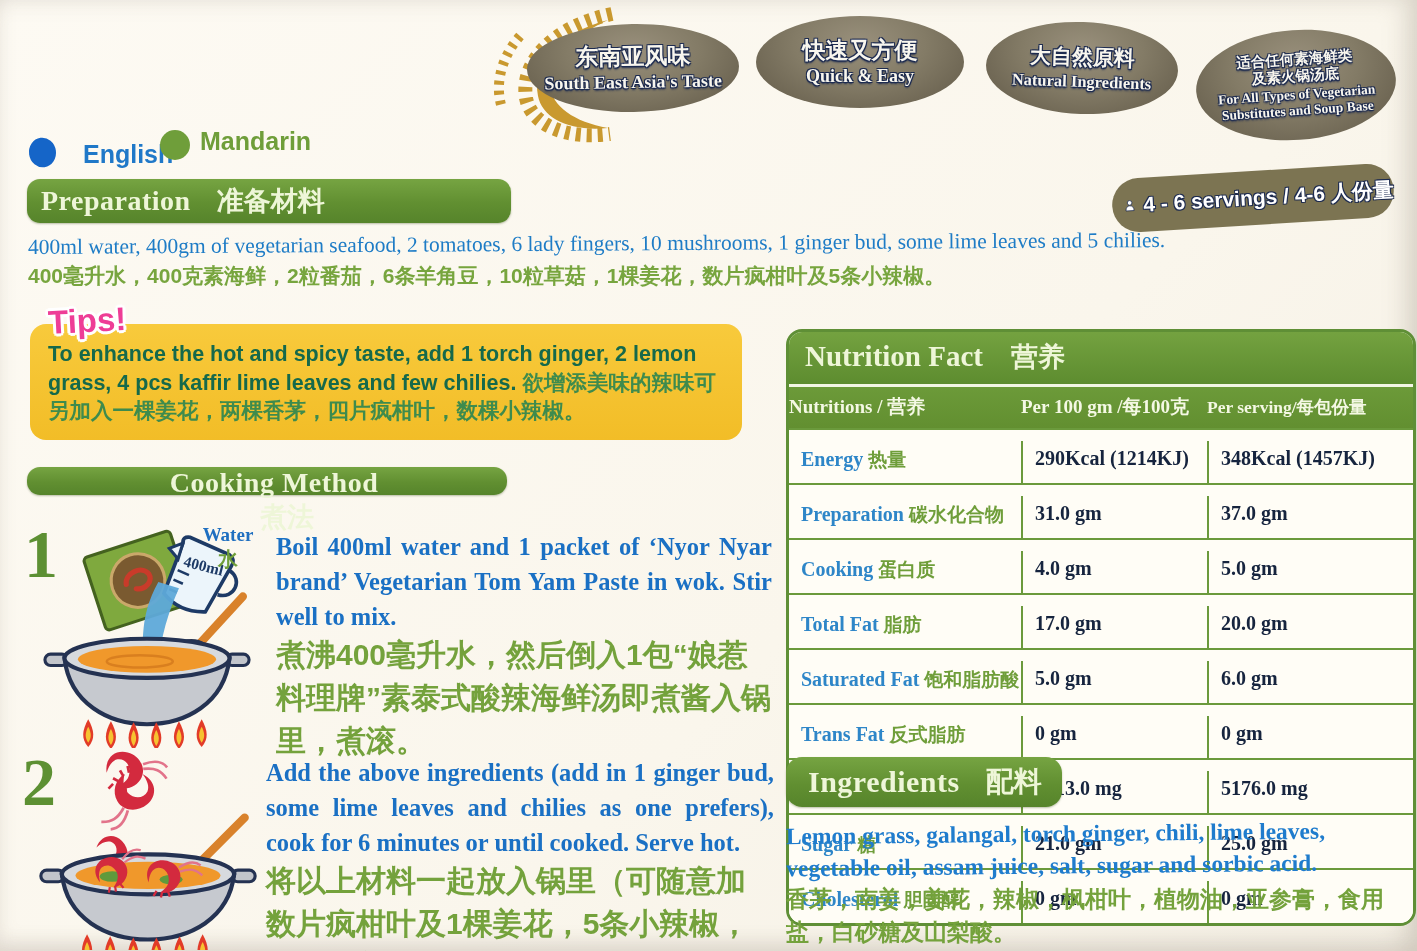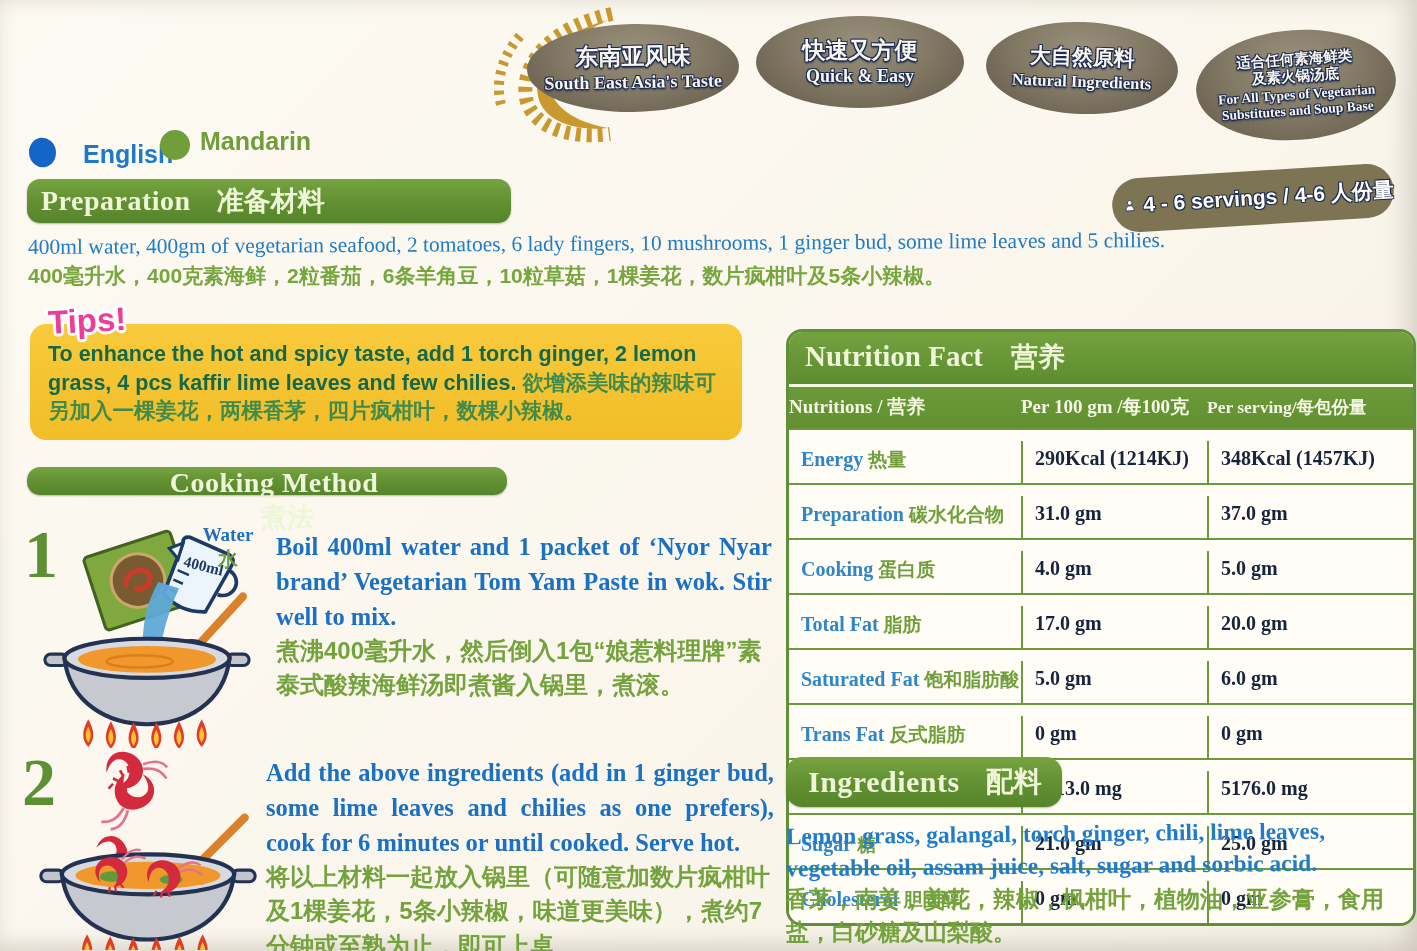--- a/index.html
+++ b/index.html
@@ -43,21 +43,21 @@
   .tips-label{position:absolute;left:18px;top:-22px;color:#ee3d96;font-family:"Liberation Sans",sans-serif;font-weight:bold;
               font-size:33px;transform:rotate(-3deg);
               text-shadow:-2px -2px 0 #fff,2px -2px 0 #fff,-2px 2px 0 #fff,2px 2px 0 #fff,0 3px 0 #fff,3px 0 0 #fff,-3px 0 0 #fff,0 -3px 0 #fff;}
   .tips-body{font-family:"Liberation Sans",sans-serif;font-weight:bold;font-size:21.5px;line-height:1.33;color:#15694b;}
   .tips-zh{color:#3e8b4d;}
 
   
   .step-num{position:absolute;font-weight:bold;font-size:68px;color:#5d9033;line-height:1;}
   .step-text{position:absolute;}
   .step-en{font-weight:bold;font-size:24.5px;line-height:1.42;color:#1a70c4;text-align:justify;}
-  .step-zh{font-family:"Liberation Sans",sans-serif;font-weight:bold;font-size:24px;line-height:1.42;color:#74a23c;}
+  .step-zh{font-family:"Liberation Sans",sans-serif;font-weight:bold;font-size:30px;line-height:1.42;color:#74a23c;}
   .water-label{position:absolute;left:196px;top:524px;width:64px;text-align:center;line-height:1.2;}
   .water-en{font-weight:bold;font-size:19px;color:#1f6fc0;}
   .water-zh{font-family:"Liberation Sans",sans-serif;font-weight:bold;font-size:20px;color:#6f9e3a;}
 
   
   .nutri{position:absolute;left:786px;top:329px;width:624px;border:3px solid #5f8f36;border-radius:16px;overflow:hidden;background:#fffef9;}
   .nutri-title{background:linear-gradient(#74a240 0%,#5d8c2f 100%);color:#eef6d8;padding:7px 16px 9px;border-bottom:3px solid #f2f6e4;}
   .nutri-title .ten{font-weight:bold;font-size:29px;}
   .nutri-title .tzh{font-family:"Liberation Sans",sans-serif;font-weight:bold;font-size:27px;margin-left:24px;}
   .nutri-head{display:flex;background:linear-gradient(#6c9a39,#628f30);color:#f4f8e4;font-weight:bold;font-size:19px;align-items:center;}

